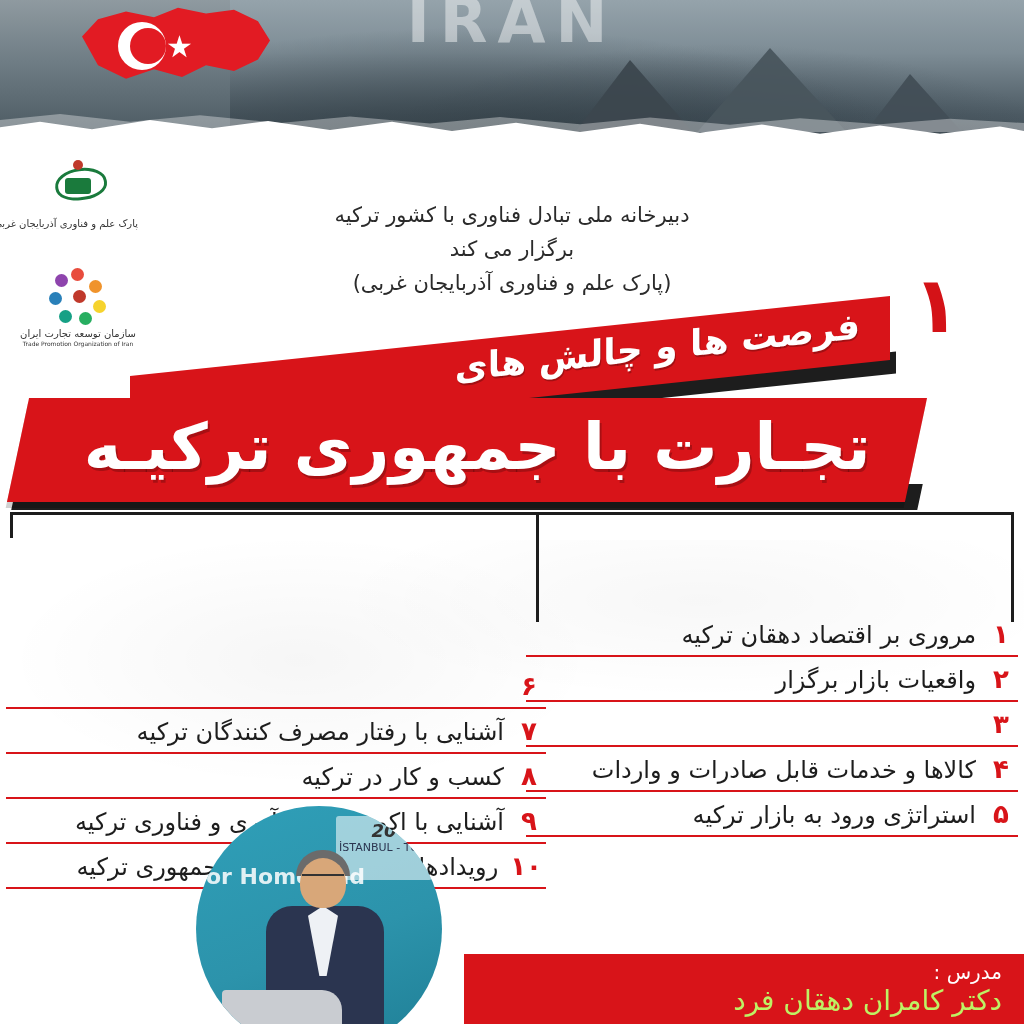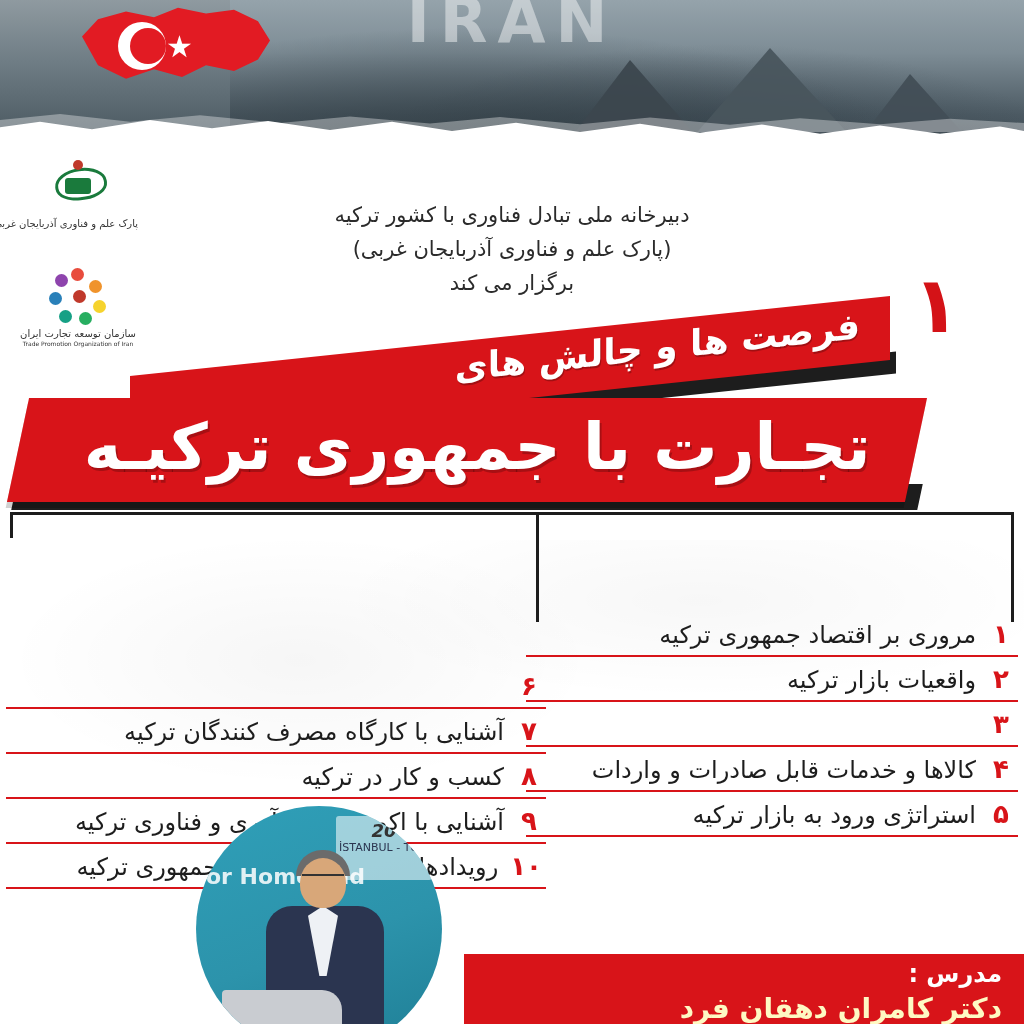--- a/index.html
+++ b/index.html
@@ -311,26 +311,26 @@
   .speaker-box {
     position: absolute;
     right: 0; bottom: 0;
     width: 560px; height: 70px;
     background: #d81419;
     z-index: 5;
   }
   .speaker-label {
     position: absolute;
     right: 22px; top: 6px;
-    color: #ffffff; font-size: 24px; font-weight: bold; direction: rtl;
+    color: #ffffff; font-size: 20px; font-weight: normal; direction: rtl;
   }
   .speaker-name {
     position: absolute;
-    right: 22px; top: 38px;
-    color: #fef9c3; font-size: 28px; font-weight: bold; direction: rtl;
+    right: 22px; top: 30px;
+    color: #bef264; font-size: 28px; font-weight: normal; direction: rtl;
     white-space: nowrap;
   }
 
   
   .watermark{
     position:absolute; left: 0; top: 540px; width: 1024px; height: 420px;
     background:
       radial-gradient(ellipse 420px 180px at 300px 120px, rgba(0,0,0,.035) 0%, rgba(0,0,0,0) 70%),
       radial-gradient(ellipse 520px 140px at 700px 60px, rgba(0,0,0,.03) 0%, rgba(0,0,0,0) 70%);
     pointer-events:none;
@@ -374,22 +374,22 @@
     <span class="tpo-dot" style="left:0px;top:24px;background:#2980b9"></span>
     <span class="tpo-dot" style="left:6px;top:6px;background:#8e44ad"></span>
     <span class="tpo-dot" style="left:24px;top:22px;background:#c0392b"></span>
   </div>
   <div class="logo-caption">سازمان توسعه تجارت ایران</div>
   <div class="logo-caption" style="font-size:6px">Trade Promotion Organization of Iran</div>
 </div>
 
 <div class="host-lines">
   <div>دبیرخانه ملی تبادل فناوری با کشور ترکیه</div>
+  <div>برگزار می کند</div>
   <div>(پارک علم و فناوری آذربایجان غربی)</div>
-  <div>برگزار می کند</div>
 </div>
 
 <div class="big-one">۱</div>
 
 <div class="black-shadow-1"></div>
 <div class="red-bar-1">
   <span class="txt">فرصت ها و چالش های</span>
 </div>
 <div class="dark-ribbon">کارگاه ملّی حضوری و مجازی</div>
 
@@ -403,46 +403,46 @@
 <div class="bracket-r"></div>
 <div class="bracket-mid"></div>
 
 <div class="watermark"></div>
 
 <div class="agenda">
 
   <div class="col col-right">
     <div class="item">
       <span class="num">۱</span>
-      <span class="label">مروری بر اقتصاد جمهوری ترکیه</span>
+      <span class="label">مروری بر اقتصاد دهقان ترکیه</span>
     </div>
     <div class="item spaced">
       <span class="num">۲</span>
-      <span class="label">واقعیات بازار ترکیه</span>
+      <span class="label">واقعیات بازار برگزار</span>
     </div>
     <div class="item">
       <span class="num">۳</span>
     </div>
     <div class="item">
       <span class="num">۴</span>
       <span class="label">کالاها و خدمات قابل صادرات و واردات</span>
     </div>
     <div class="item spaced">
       <span class="num">۵</span>
       <span class="label">استراتژی ورود به بازار ترکیه</span>
     </div>
   </div>
 
   <div class="col col-left" style="top:52px">
     <div class="item">
       <span class="num">۶</span>
     </div>
     <div class="item">
       <span class="num">۷</span>
-      <span class="label">آشنایی با کارگاه مصرف کنندگان ترکیه</span>
+      <span class="label">آشنایی با رفتار مصرف کنندگان ترکیه</span>
     </div>
     <div class="item spaced">
       <span class="num">۸</span>
       <span class="label">کسب و کار در ترکیه</span>
     </div>
     <div class="item">
       <span class="num">۹</span>
       <span class="label">آشنایی با اکوسیستم نوآوری و فناوری ترکیه</span>
     </div>
     <div class="item">

